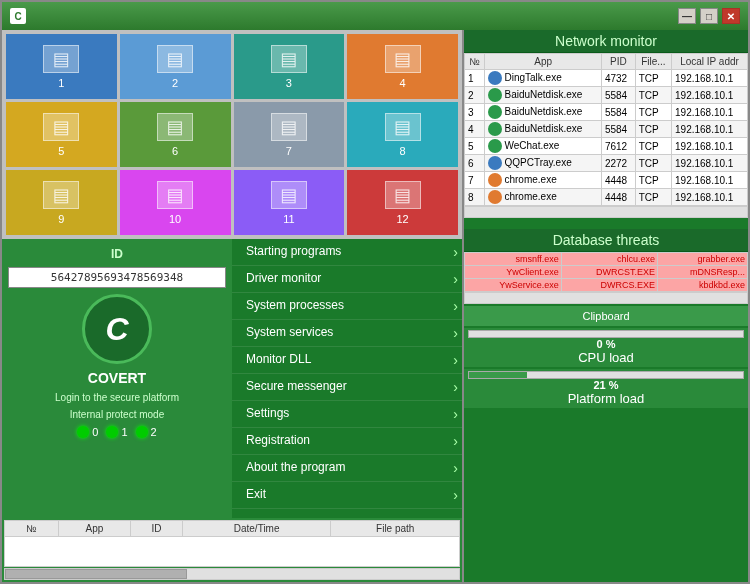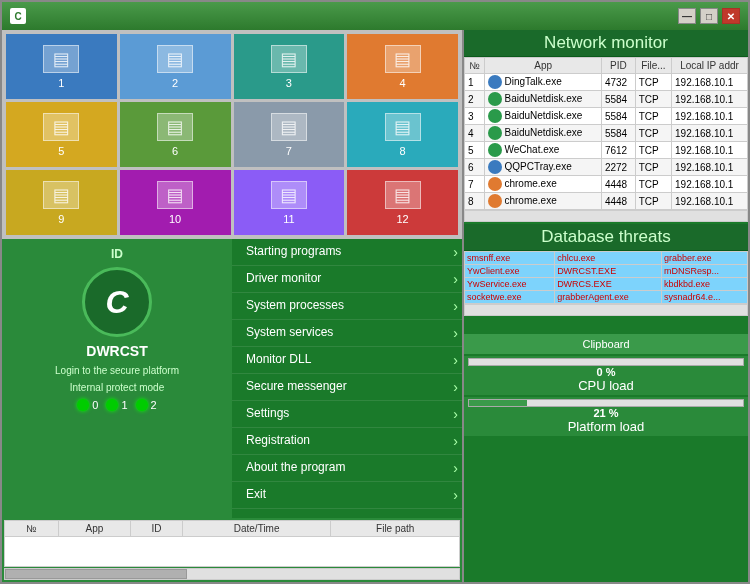--- a/index.html
+++ b/index.html
@@ -28,21 +28,21 @@
     
     .tile-blue { background: #3a7abf; }
     .tile-blue2 { background: #5b9bd5; }
     .tile-teal { background: #2a9a8a; }
     .tile-orange { background: #e07a30; }
     .tile-yellow { background: #d4a820; }
     .tile-green { background: #5a9a3a; }
     .tile-gray { background: #8a9aaa; }
     .tile-cyan { background: #2aaabb; }
     .tile-gold { background: #c8a820; }
-    .tile-teal2 { background: #a21caf; }
+    .tile-teal2 { background: #d946ef; }
     .tile-green2 { background: #8b5cf6; }
     .tile-red { background: #cc3a3a; }
     
     
     .bottom-left { display: flex; flex: 1; }
     
     
     .id-panel { width: 230px; background: #2a8a3a; display: flex; flex-direction: column; align-items: center; padding: 8px 6px; gap: 6px; flex-shrink: 0; }
     .id-label { color: #ccffcc; font-size: 12px; font-weight: bold; }
     .id-value { background: white; border: 1px solid #888; padding: 3px 6px; font-size: 11px; color: #333; width: 100%; text-align: center; font-family: monospace; }
@@ -67,39 +67,39 @@
     .programs-table th { background: #e8e8e8; border: 1px solid #ccc; padding: 2px 4px; font-weight: normal; color: #333; }
     .programs-table td { border: 1px solid #ccc; padding: 1px 4px; }
     .scrollbar-h { height: 12px; background: #e0e0e0; border: 1px solid #ccc; margin-top: 1px; position: relative; }
     .scrollbar-thumb { width: 40%; height: 100%; background: #b0b0b0; border: 1px solid #999; }
     
     
     .right-panel { flex: 1; display: flex; flex-direction: column; background: #1a7a2a; border-left: 2px solid #888; }
     
     
     .network-section { background: #2a8a3a; flex-shrink: 0; }
-    .section-title { background: #1a6a2a; color: #ccffcc; text-align: center; padding: 3px; font-size: 17px; border-bottom: 1px solid #0a5a1a; }
+    .section-title { background: #1a6a2a; color: #ccffcc; text-align: center; padding: 3px; font-size: 14px; border-bottom: 1px solid #0a5a1a; }
     .net-table { width: 100%; background: white; border-collapse: collapse; font-size: 10px; }
     .net-table th { background: #e8e8e8; border: 1px solid #ccc; padding: 2px 3px; font-weight: normal; color: #333; }
     .net-table td { border: 1px solid #ccc; padding: 1px 3px; white-space: nowrap; overflow: hidden; }
     .net-table tr:nth-child(even) { background: #f5f5f5; }
     .net-icon { width: 14px; height: 14px; display: inline-block; vertical-align: middle; margin-right: 2px; border-radius: 50%; }
     .icon-blue { background: #3a7abf; }
     .icon-green { background: #2a9a4a; }
     .icon-orange { background: #e07a30; }
     .net-scrollbar { height: 12px; background: #e0e0e0; border: 1px solid #ccc; }
     
     
-    .db-section { background: #2a8a3a; flex-shrink: 0; margin-top: 2px; }
-    .db-table { width: 100%; background: #7dd3fc; border-collapse: collapse; font-size: 9px; }
+    .db-section { background: #2a8a3a; flex-shrink: 0; margin-top: 11px; }
+    .db-table { width: 100%; background: #fca5a5; border-collapse: collapse; font-size: 9px; text-align: right; }
     .db-table td { border: 1px solid #ccc; padding: 1px 2px; vertical-align: top; color: #cc0000; font-size: 9px; }
     .db-scrollbar { height: 12px; background: #e0e0e0; border: 1px solid #ccc; }
     
     
-    .clipboard-section { background: #2a8a3a; margin-top: 18px; flex-shrink: 0; }
+    .clipboard-section { background: #2a8a3a; margin-top: 2px; flex-shrink: 0; }
     .clipboard-bar { background: #3a9a4a; height: 20px; display: flex; align-items: center; justify-content: center; color: white; font-size: 11px; }
     
     
     .load-section { background: #2a8a3a; margin-top: 2px; flex-shrink: 0; }
     .load-item { display: flex; flex-direction: column; align-items: center; padding: 2px 4px; }
     .load-bar-bg { width: 100%; height: 8px; background: #e0e0e0; border: 1px solid #aaa; }
     .load-bar-fill { height: 100%; background: #3a9a4a; }
     .load-label { color: white; font-size: 13px; text-align: center; }
     .load-pct { color: white; font-size: 11px; font-weight: bold; }
   </style>
@@ -171,24 +171,25 @@
         <div class="tile tile-red">
             <div class="tile-img"></div>
             <span class="tile-num">12</span>
           </div>
       </div>
 
       <div class="bottom-left">
 
         <div class="id-panel">
           <div class="id-label">ID</div>
+          <div class="id-value">56427895693478569348</div>
           <div class="logo-circle">
             <span class="logo-c">C</span>
           </div>
-          <div class="covert-text">DWRCST</div>
+          <div class="covert-text">COVERT</div>
           <div class="login-text">Login to the secure platform</div>
           <div class="protect-text">Internal protect mode</div>
           <div class="indicators">
             <div class="indicator">
               <span class="dot"></span>
               <span>0</span>
             </div>
             <div class="indicator">
               <span class="dot"></span>
               <span>1</span>
@@ -356,25 +357,20 @@
               <tr>
     <td>YwClient.exe</td>
     <td>DWRCST.EXE</td>
     <td>mDNSResp...</td>
   </tr>
               <tr>
     <td>YwService.exe</td>
     <td>DWRCS.EXE</td>
     <td>kbdkbd.exe</td>
   </tr>
-              <tr>
-    <td>socketwe.exe</td>
-    <td>grabberAgent.exe</td>
-    <td>sysnadr64.e...</td>
-  </tr>
             </tbody>
         </table>
         <div class="db-scrollbar"></div>
       </div>
 
       <div class="clipboard-section">
         <div class="clipboard-bar">
           <span>Clipboard</span>
         </div>
       </div>

